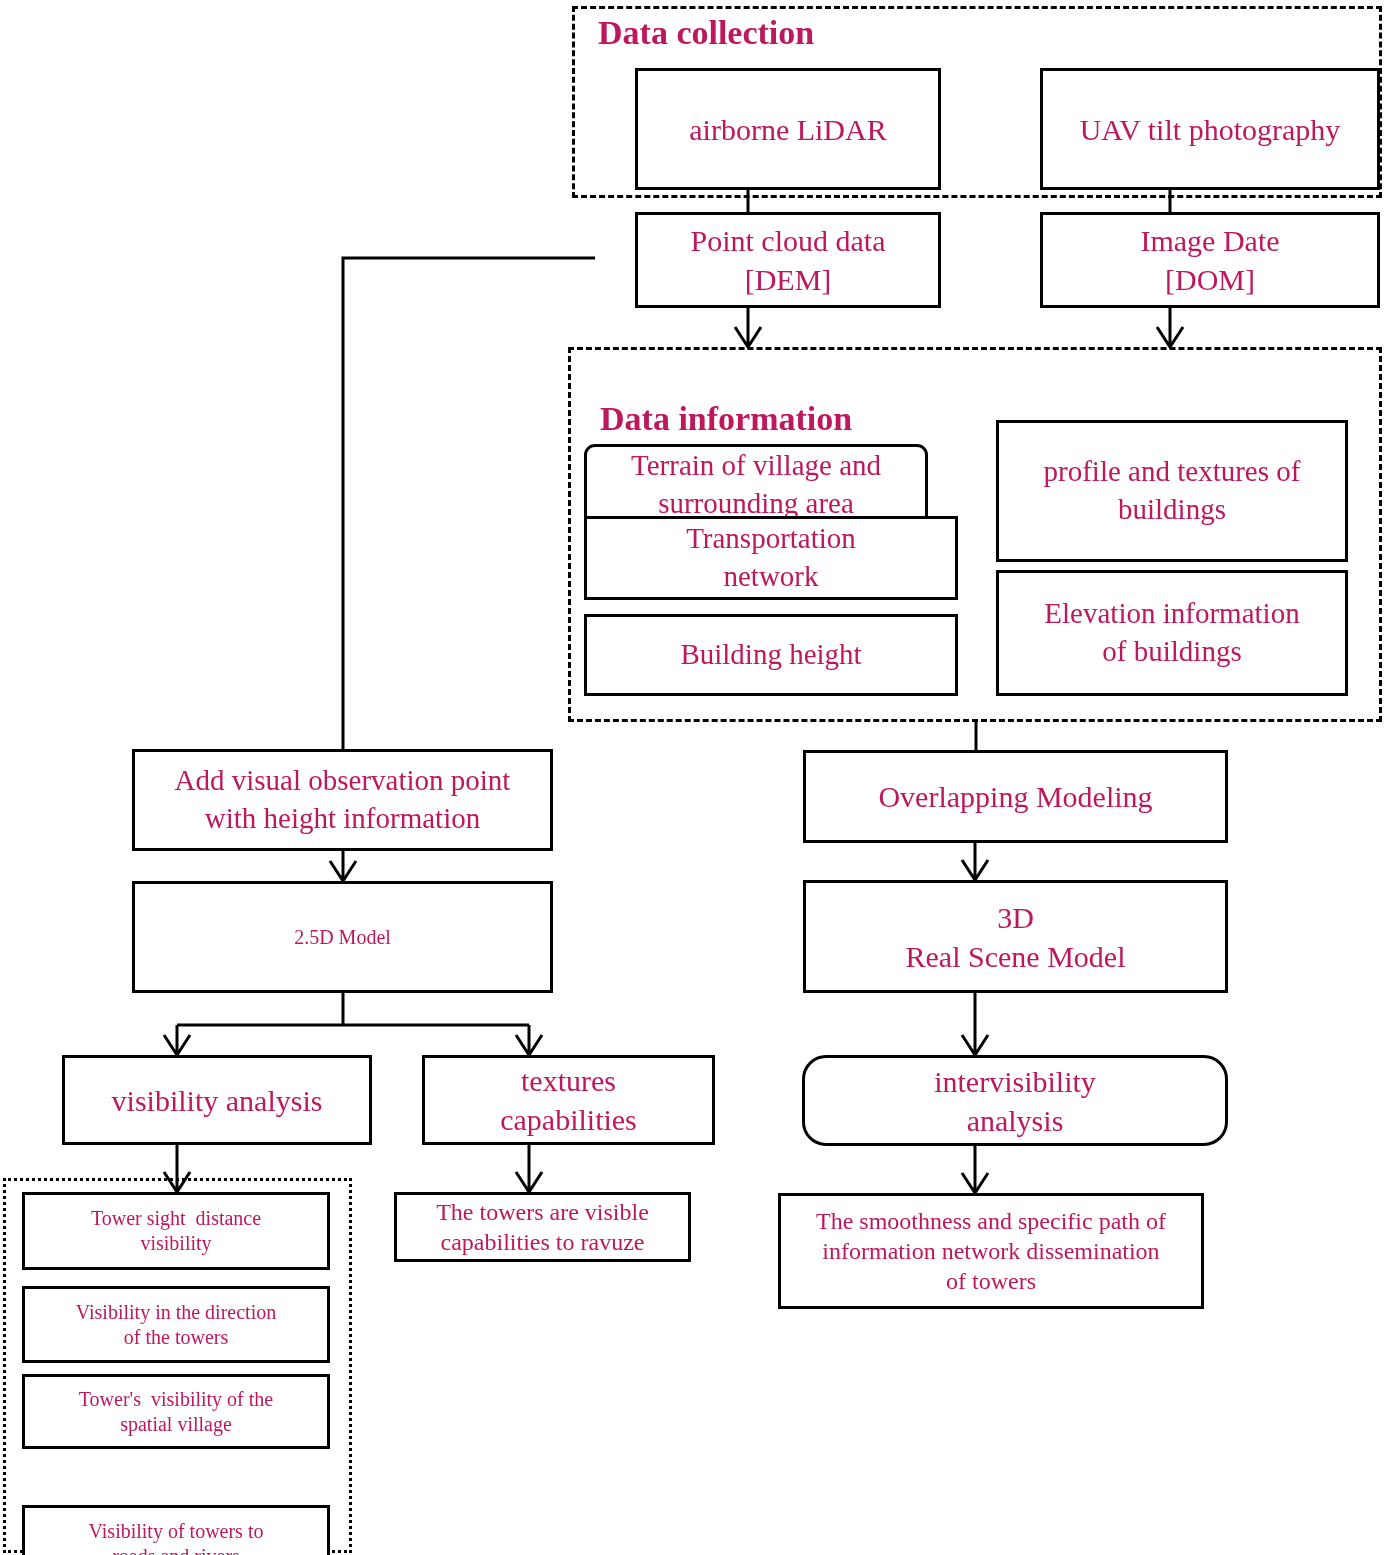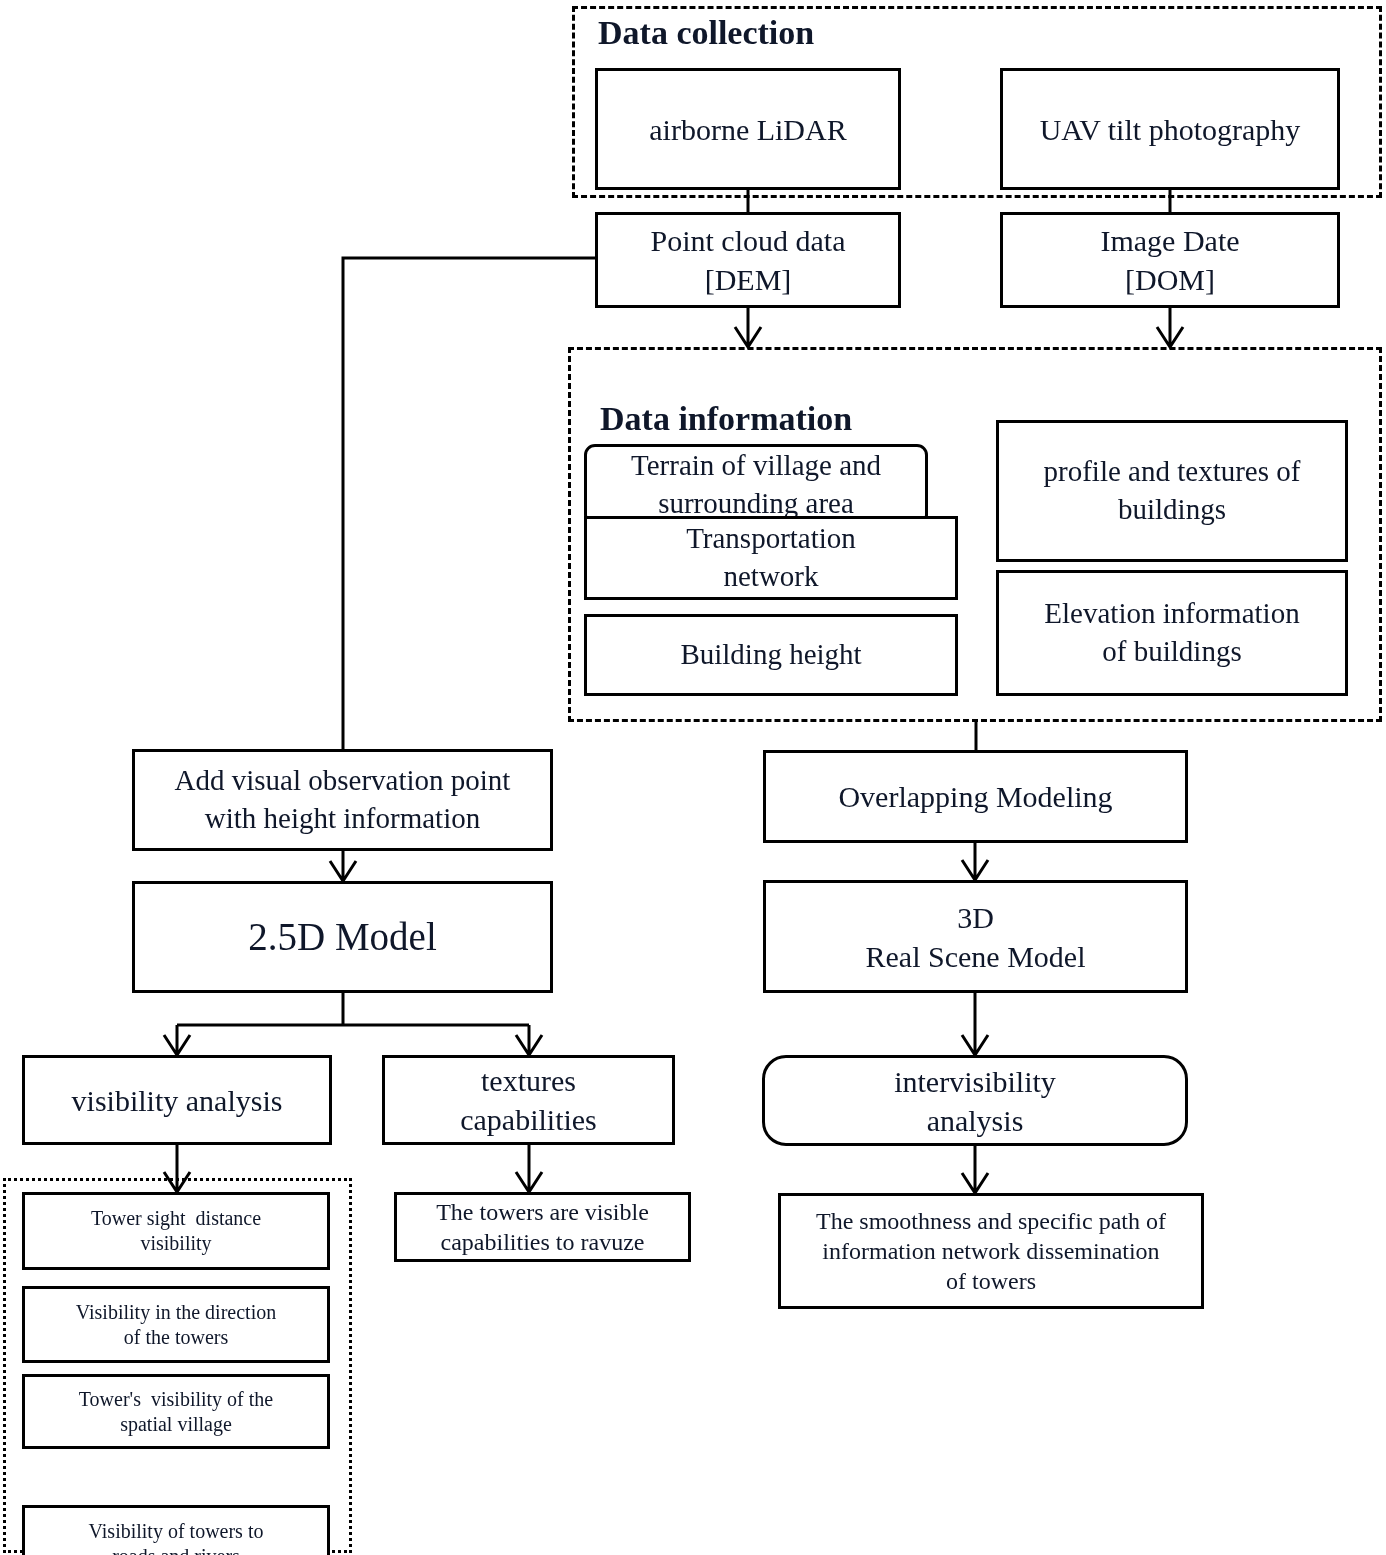--- a/index.html
+++ b/index.html
@@ -1,21 +1,21 @@
 <!DOCTYPE html>
 <html><head>
 <meta charset="utf-8">
 <style>
   html,body{margin:0;padding:0;background:#ffffff;}
   .canvas{
     position:relative;
     width:1386px;height:1555px;
     background:#ffffff;
     font-family:"Liberation Serif","DejaVu Serif",serif;
-    color:#0f172a;
+    color:#be185d;
   }
   .box{
     position:absolute;
     border:3px solid #000;
     background:#fff;
     display:flex;align-items:center;justify-content:center;
     text-align:center;
     white-space:pre-wrap;
     line-height:1.3;
     box-sizing:border-box;
@@ -33,23 +33,23 @@
     box-sizing:border-box;
     z-index:1;
   }
   .group-title{
     position:absolute;
     font-weight:700;
     font-size:34px;
     z-index:2;
     white-space:nowrap;
   }
-  .fs30{font-size:30px;}
+  .fs30{font-size:30px;margin-left:40px;}
   .fs29{font-size:29px;}
-  .fs32{font-size:39px;}
+  .fs32{font-size:20px;}
   .fs24{font-size:24px;line-height:1.25;margin-left:16px;}
   .fs23{font-size:20px;line-height:1.25;}
   svg.connectors{position:absolute;left:0;top:0;z-index:0;}
   svg.connectors path{stroke:#000;stroke-width:3;fill:none;}
 </style>
 </head>
 <body>
 
 <div class="canvas">
 

